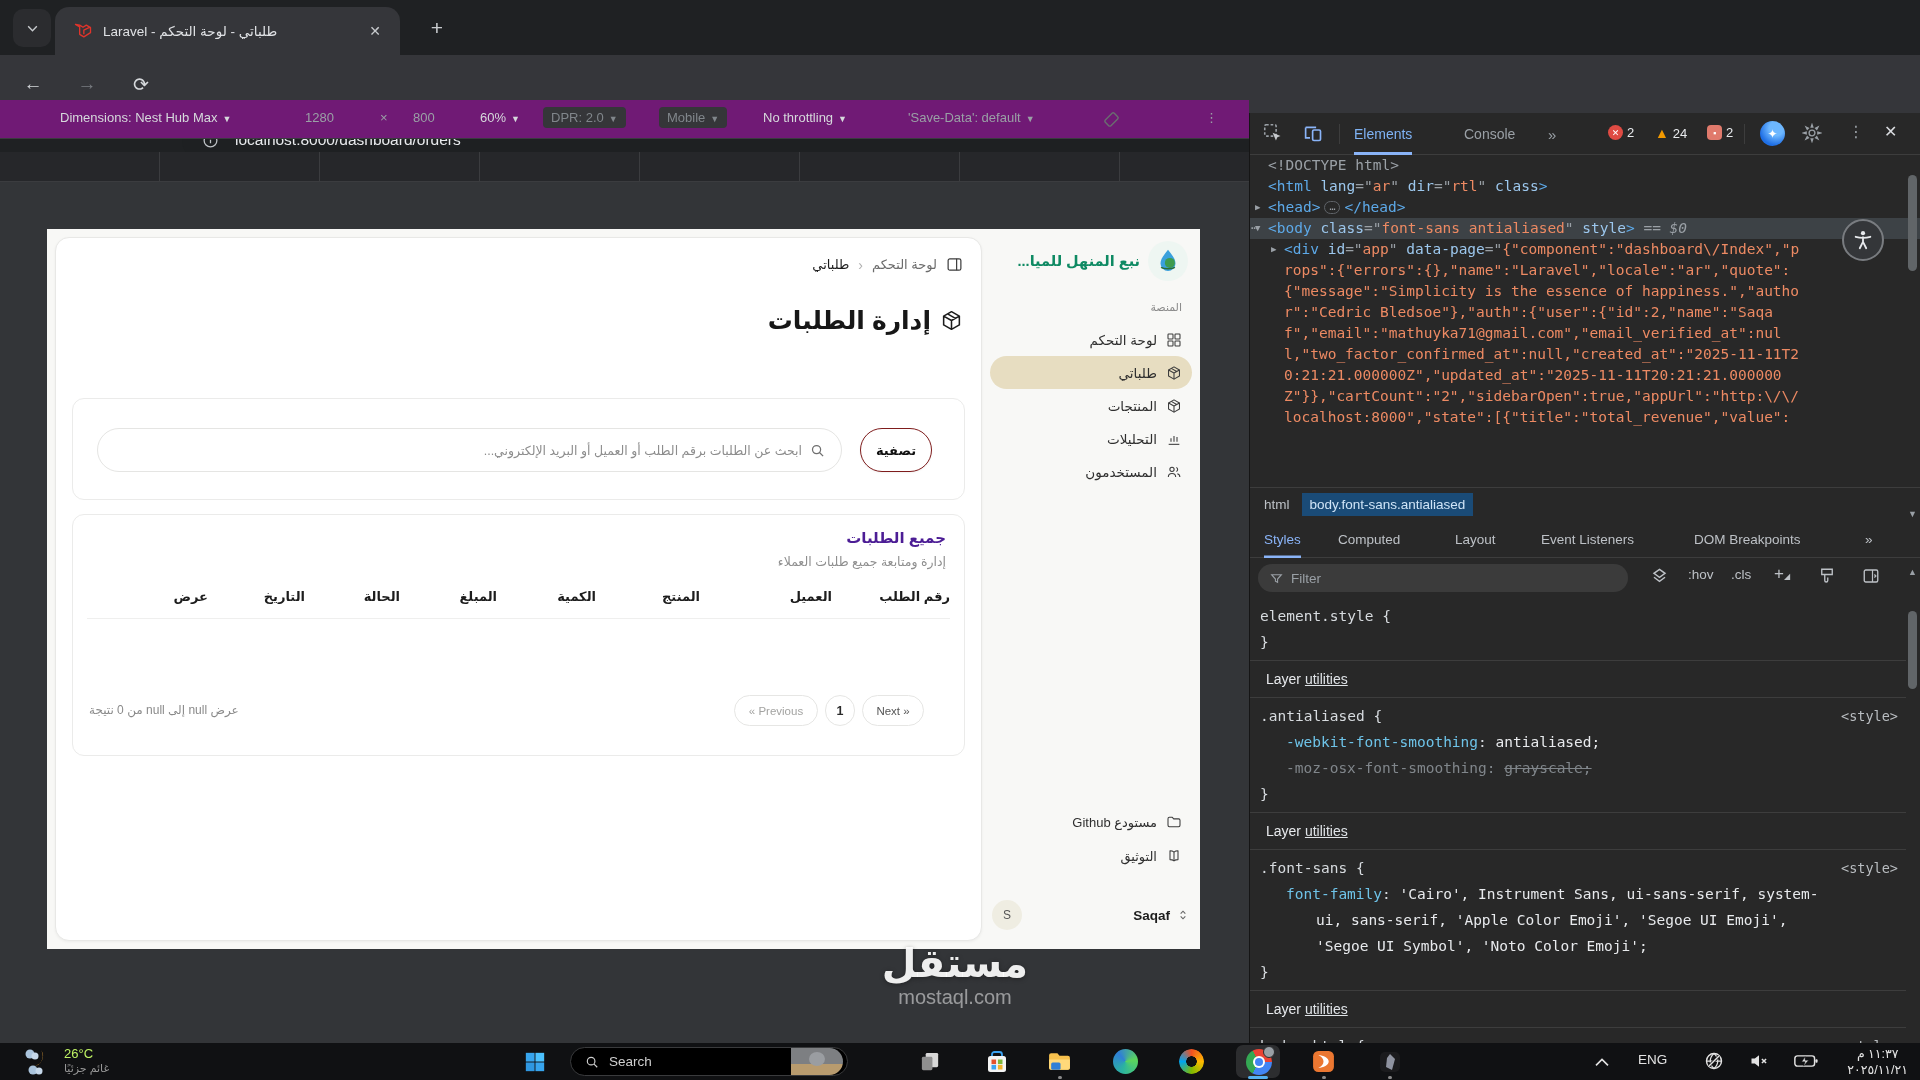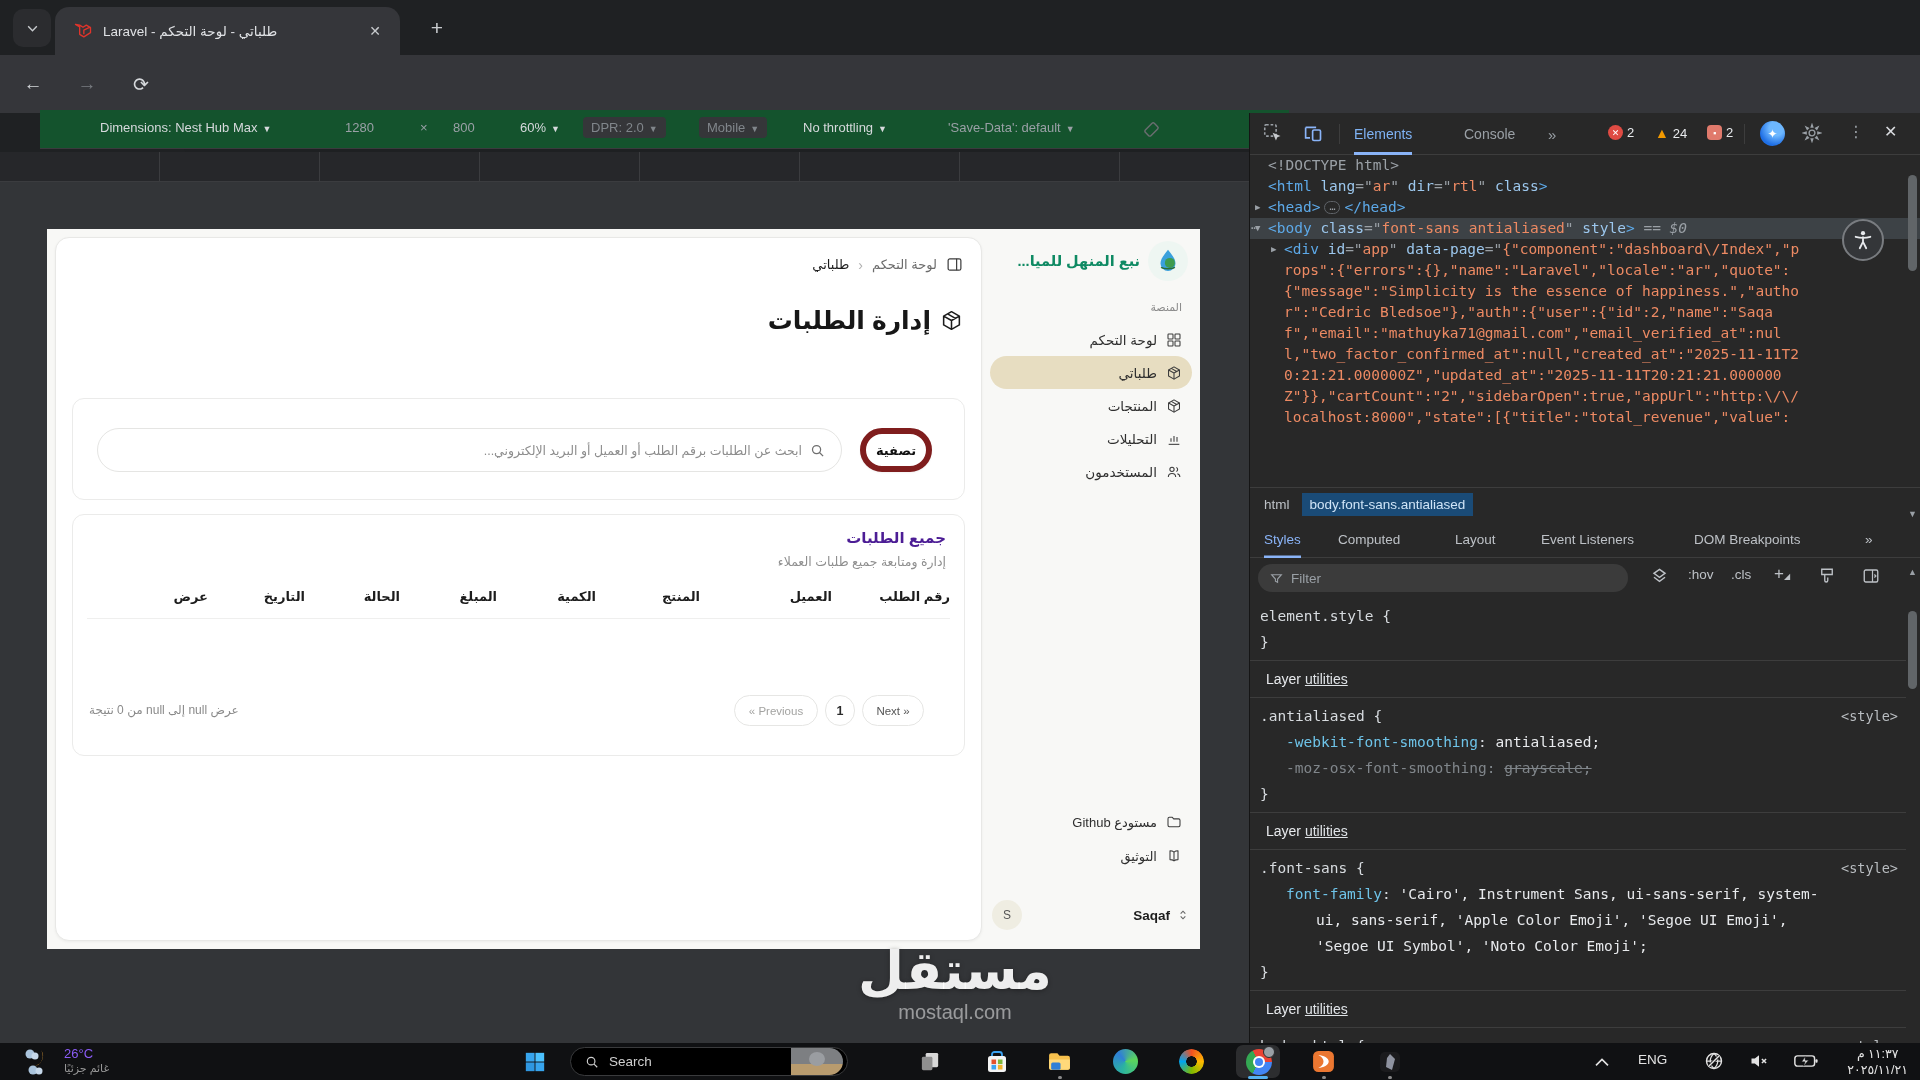--- a/index.html
+++ b/index.html
@@ -18,21 +18,21 @@
   
   .toolbar { position:absolute; left:0; top:55px; width:1920px; height:58px; background:#35363a; }
   .navbtn { position:absolute; top:14px; width:30px; height:30px; display:flex; align-items:center; justify-content:center; color:#d6d9dc; font-size:19px; }
   .omnibox { position:absolute; left:182px; top:63px; width:1371px; height:44px; background:#1e2022; border-radius:22px; display:flex; align-items:center; padding:0 20px; }
   .url { font-size:15.5px; color:#e8eaed; margin-left:16px; }
   .obicon { color:#bfc3c7; }
   .star { margin-left:auto; color:#bfc3c7; font-size:18px; }
   .extrow { position:absolute; top:66px; height:38px; }
 
   
-  .devicebar { position:absolute; left:0; top:110px; width:1249px; height:39px; background:#14532d; border-bottom:1px solid #3a3b3e; font-size:13px; color:#bdc1c6;margin-left:40px; }
+  .devicebar { position:absolute; left:0; top:100px; width:1249px; height:39px; background:#701a75; border-bottom:1px solid #3a3b3e; font-size:13px; color:#bdc1c6; }
   .dv { position:absolute; top:10px; white-space:nowrap; }
   .dv .car { font-size:9px; margin-left:5px; color:inherit; }
   .dvbox { background:#353639; border-radius:4px; padding:3px 8px; color:#80868b; top:7px; }
 
   
   .viewport { position:absolute; left:0; top:152px; width:1249px; height:891px; background:#333538; }
   .ruler { position:absolute; left:0; top:0; width:1249px; height:30px; background:#26272a;
     background-image:repeating-linear-gradient(to right, transparent 0 159px, #3b3c3f 159px 160px); border-bottom:1px solid #3b3c3f; }
 
   
@@ -53,35 +53,35 @@
 
   .content { position:absolute; top:8px; bottom:8px; left:8px; right:218px; background:#fff; border:1px solid #e8e8e6; border-radius:14px; box-shadow:0 1px 3px rgba(0,0,0,.05); }
   .crumbs { position:absolute; top:18px; right:18px; display:flex; align-items:center; gap:9px; font-size:13px; }
   .crumb-root { color:#6b6b6b; } .crumb-sep { color:#b0b0b0; font-size:14px; } .crumb-cur { color:#1c1c1c; }
   .pagetitle { position:absolute; top:68px; right:18px; display:flex; align-items:center; gap:9px; }
   .pagetitle h1 { font-size:25px; font-weight:700; color:#171717; }
   .card { position:absolute; left:16px; right:16px; border:1px solid #ebebea; border-radius:12px; background:#fff; }
   .searchcard { top:160px; height:102px; }
   .searchpill { position:absolute; top:29px; left:24px; right:122px; height:44px; border:1px solid #e5e5e3; border-radius:22px; display:flex; align-items:center; gap:8px; padding:0 16px; color:#8d8d8d; }
   .searchpill .ph { font-size:12.5px; }
-  .filterbtn { position:absolute; top:29px; right:32px; width:72px; height:44px; border:6px solid #7f1d1d; border-radius:22px; background:#fff; box-shadow:0 1px 2px rgba(0,0,0,.05); font-size:13px; font-weight:700; color:#111; display:flex; align-items:center; justify-content:center; }
+  .filterbtn { position:absolute; top:29px; right:32px; width:72px; height:44px; border:1px solid #7f1d1d; border-radius:22px; background:#fff; box-shadow:0 1px 2px rgba(0,0,0,.05); font-size:13px; font-weight:700; color:#111; display:flex; align-items:center; justify-content:center; }
   .tablecard { top:276px; height:242px; }
   .tc-title { position:absolute; top:14px; right:18px; font-size:15px; font-weight:700; color:#4c1d95; }
   .tc-sub { position:absolute; top:39px; right:18px; font-size:12.5px; color:#8f8f8f; }
   .thead { position:absolute; top:74px; left:14px; right:14px; height:30px; display:flex; border-bottom:1px solid #efefee; }
   .th { font-size:13px; font-weight:700; color:#1d1d1d; }
   .empty { position:absolute; top:128px; left:0; right:0; text-align:center; font-size:13px; color:#5f5f5f; direction:ltr; }
   .pg-summary { position:absolute; top:188px; right:auto; left:16px; font-size:12px; color:#8a8a8a; }
   .pg-group { position:absolute; top:180px; right:40px; display:flex; gap:7px; direction:ltr; }
   .pill { height:31px; border:1px solid #e6e6e4; border-radius:16px; background:#fff; display:flex; align-items:center; justify-content:center; font-size:11.5px; direction:ltr; }
   .pill.prev { width:84px; color:#a3a3a1; } .pill.cur { width:30px; color:#2b2b2b; font-weight:600; font-size:12.5px; } .pill.next { width:62px; color:#555; }
 
   
   .wm { position:absolute; left:830px; top:940px; width:250px; text-align:center; z-index:60; pointer-events:none; }
-  .wm-t { font-size:53px; font-weight:800; color:rgba(255,255,255,.92); text-shadow:0 1px 5px rgba(0,0,0,.35); }
+  .wm-t { font-size:40px; font-weight:800; color:rgba(255,255,255,.92); text-shadow:0 1px 5px rgba(0,0,0,.35); }
   .wm-d { font-size:20px; color:rgba(255,255,255,.5); margin-top:0px; direction:ltr; }
 
   
   .devtools { position:absolute; left:1249px; top:113px; width:671px; height:930px; background:#282828; border-left:1px solid #151515; color:#bdc1c6; }
   .dt-toolbar { position:absolute; top:0; left:0; right:0; height:42px; border-bottom:1px solid #3d3d3d; }
   .dt-ic { position:absolute; top:10px; }
   .dt-tab { position:absolute; top:0; height:42px; display:flex; align-items:center; font-size:14px; color:#9aa0a6; }
   .dt-tab.active { color:#7fb3f5; box-shadow:inset 0 -3px 0 #8ab4f8; }
   .badge { position:absolute; top:12px; display:flex; align-items:center; gap:4px; font-size:13px; color:#e8eaed; }
   .bicon { width:15px; height:15px; border-radius:50%; display:flex; align-items:center; justify-content:center; font-size:9px; color:#fff; }
@@ -118,21 +118,21 @@
   .stylelink { position:absolute; right:8px; top:5px; color:#b9bdc1; font-size:13.5px; }
   .prop { padding-left:56px; text-indent:-30px; }
   .pname { color:#6ec3e8; } .pval { color:#e8eaed; }
   .prop.dis .pname, .prop.dis .pcolon { color:#80868b; } .prop.dis .pval { color:#80868b; text-decoration:line-through; }
   .layer { border-top:1px solid #3d3d3d; border-bottom:1px solid #3d3d3d; padding:5px 16px; font-family:"Liberation Sans","DejaVu Sans",sans-serif; font-size:14px; color:#e8eaed; }
   .layer u { color:#dfe3e7; }
 
   
   .taskbar { position:absolute; left:0; top:1043px; width:1920px; height:37px; background:#101113; }
   .tk { position:absolute; } 
-  .weather-t { position:absolute; left:64px; top:3px; font-size:13px; color:#8b5cf6; }
+  .weather-t { position:absolute; left:64px; top:3px; font-size:13px; color:#bef264; }
   .weather-c { position:absolute; left:64px; top:19px; font-size:11px; color:#9b9b9b; direction:rtl; }
   .tsearch { position:absolute; left:570px; top:4px; width:278px; height:29px; background:#000000; border:1px solid #3a3b3d; border-radius:15px; display:flex; align-items:center; gap:10px; padding:0 4px 0 14px; color:#cfcfcf; font-size:13.5px; overflow:hidden; }
   .koala { margin-left:auto; width:52px; height:27px; border-radius:0 14px 14px 0; background:linear-gradient(180deg,#7d7f82 0 60%,#b89b6e 60% 100%); position:relative; }
   .koala:before { content:""; position:absolute; left:18px; top:4px; width:16px; height:14px; border-radius:50%; background:#9a9da1; }
   .tico { position:absolute; top:5px; width:27px; height:27px; display:flex; align-items:center; justify-content:center; }
   .tdot { position:absolute; top:33px; width:4px; height:3px; border-radius:2px; background:#8a8a8a; }
   .chromebox { position:absolute; left:1236px; top:2px; width:44px; height:33px; background:#2c2d2f; border-radius:7px; }
   .chromeline { position:absolute; left:1248px; top:33px; width:20px; height:3px; border-radius:2px; background:#55b1f0; }
   .clock { position:absolute; right:12px; top:3px; text-align:center; color:#e6e6e6; font-size:12.5px; line-height:16px; direction:rtl; }
 </style>

